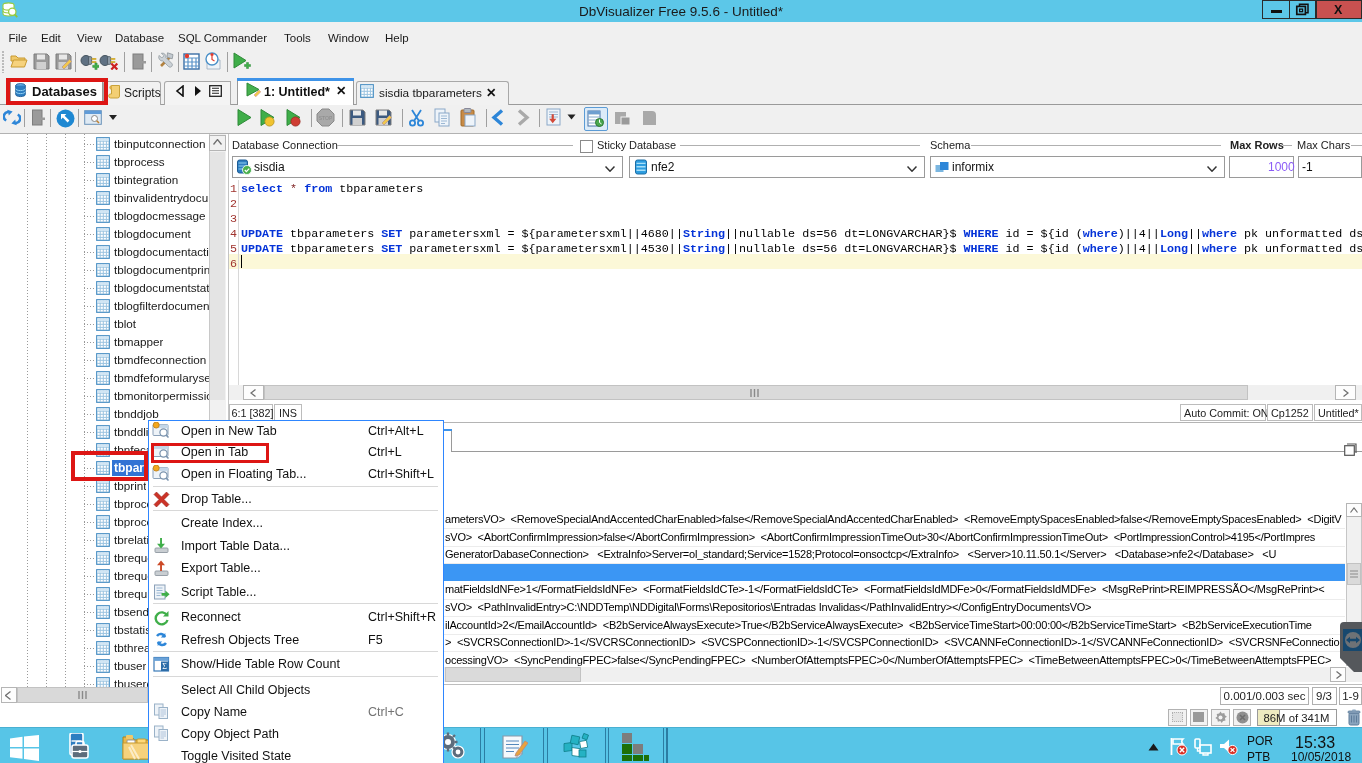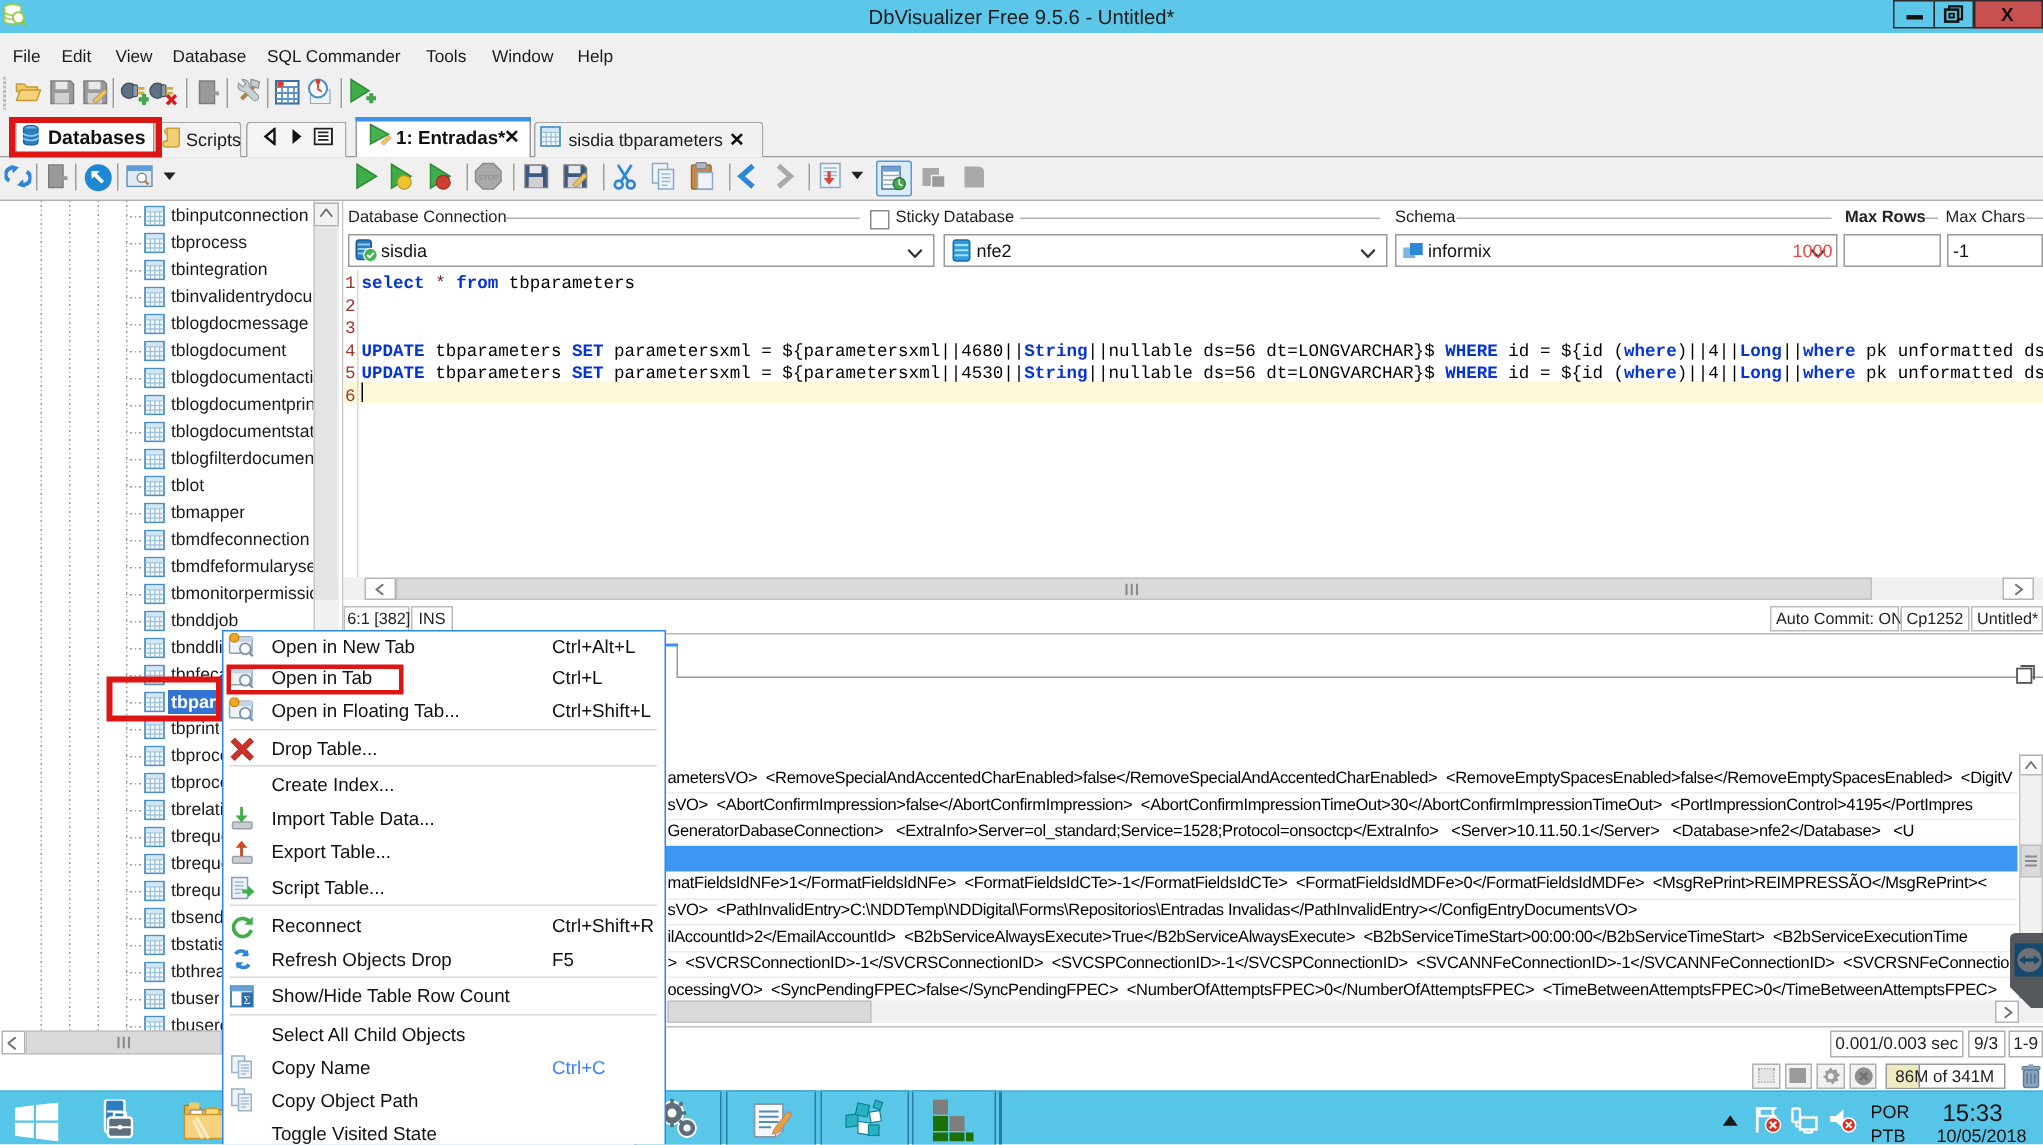--- a/index.html
+++ b/index.html
@@ -131,21 +131,21 @@
 <path d="M0.7 2.6 v9 c0 1.1 2.1 2 4.8 2 s4.8-0.9 4.8-2 v-9" fill="#2d7dc1" stroke="#1c5c96" stroke-width="0.9"></path>
 <path d="M0.7 5.6 c0 1.1 2.1 2 4.8 2 s4.8-0.9 4.8-2 M0.7 8.6 c0 1.1 2.1 2 4.8 2 s4.8-0.9 4.8-2" fill="none" stroke="#8fd0f2" stroke-width="1"></path>
 </svg>
 <div class="ab" style="left:32px;top:84px;font-size:13px;color:#111;font-weight:bold;white-space:nowrap;">Databases</div>
 <div class="ab" style="left:237px;top:77.5px;width:116.5px;height:27px;background:#fff;border:1px solid #989898;border-bottom:none;box-sizing:border-box;"></div>
 <div class="ab" style="left:237px;top:77.5px;width:116.5px;height:3px;background:#3e93e8;"></div>
 <svg class="ab" style="left:246px;top:82px" width="15" height="15" viewBox="0 0 15 15">
 <path d="M1 1 L13 7.5 L1 14 z" fill="#46b14f" stroke="#2f8a38" stroke-width="1"></path>
 <path d="M8 13 L13 8 l1.8 1.8 L9.8 14.8 z" fill="#f2c84b" stroke="#c99" stroke-width="0.6"></path>
 </svg>
-<div class="ab" style="left:264px;top:84.5px;font-size:12.5px;color:#111;font-weight:bold;white-space:nowrap;">1: Entradas*</div>
+<div class="ab" style="left:264px;top:84.5px;font-size:12.5px;color:#111;font-weight:bold;white-space:nowrap;">1: Untitled*</div>
 <div class="ab" style="left:336px;top:83px;font-size:12.5px;color:#111;font-weight:bold;white-space:nowrap;">✕</div>
 <div class="ab" style="left:355.5px;top:80.5px;width:153px;height:24.5px;background:#f1f1f1;border:1px solid #a8a8a8;border-bottom:none;border-radius:3px 3px 0 0;box-sizing:border-box;"></div>
 <svg class="ab" style="left:360px;top:84px" width="14" height="14" viewBox="0 0 14 14">
 <rect x="0.7" y="0.7" width="12.6" height="12.6" fill="#fff" stroke="#4a90c4" stroke-width="1.2"></rect>
 <path d="M1 4.2 h12 M1 7.3 h12 M1 10.4 h12 M4.2 1 v12 M7.3 1 v12 M10.4 1 v12" stroke="#9cc4e0" stroke-width="1"></path>
 <rect x="1.3" y="1.3" width="11.4" height="2.6" fill="#d2e6f4"></rect>
 </svg>
 <div class="ab" style="left:379px;top:86px;font-size:11.8px;color:#1a1a1a;font-weight:normal;white-space:nowrap;">sisdia tbparameters</div>
 <div class="ab" style="left:486px;top:84.5px;font-size:12.5px;color:#111;font-weight:bold;white-space:nowrap;">✕</div>
 <div class="ab" style="left:0;top:105px;width:1362px;height:28px;background:#f0f0f0;"></div>
@@ -526,21 +526,21 @@
 <div class="ab" style="left:930px;top:156px;width:295px;height:22px;background:#fff;border:1px solid #9a9a9a;box-sizing:border-box;"></div>
 <svg class="ab" style="left:934px;top:159px" width="16" height="16" viewBox="0 0 16 16">
 <rect x="1.5" y="6" width="8" height="7" fill="#7ab6e0"></rect>
 <rect x="6" y="3" width="8.5" height="8" fill="#2d86d8"></rect>
 </svg>
 <div class="ab" style="left:952px;top:160px;font-size:12px;color:#111;font-weight:normal;white-space:nowrap;">informix</div>
 <svg class="ab" style="left:1207px;top:165.5px" width="10" height="6" viewBox="0 0 10 6">
     <path d="M0.5 0.5 L5 5.2 L9.5 0.5" fill="none" stroke="#333" stroke-width="1.5"></path>
   </svg>
 <div class="ab" style="left:1229px;top:156px;width:64.5px;height:22px;background:#fff;border:1px solid #9a9a9a;box-sizing:border-box;"></div>
-<div class="ab" style="left:1195px;top:160px;font-size:12px;color:#ef4444;font-weight:normal;white-space:nowrap;">1000</div>
+<div class="ab" style="left:1268px;top:160px;font-size:12px;color:#8b5cf6;font-weight:normal;white-space:nowrap;">1000</div>
 <div class="ab" style="left:1297.5px;top:156px;width:64.5px;height:22px;background:#fff;border:1px solid #9a9a9a;box-sizing:border-box;"></div>
 <div class="ab" style="left:1302px;top:160px;font-size:12px;color:#111;font-weight:normal;white-space:nowrap;">-1</div>
 <div class="ab" style="left:229px;top:180px;width:1133px;height:205px;background:#fff;overflow:hidden;"></div>
 <div class="ab" style="left:229px;top:253.5px;width:1133px;height:15px;background:#fcf8d8;"></div>
 <div class="ab" style="left:238px;top:180px;width:1px;height:205px;background:#d8d8d8;"></div>
 <div class="ab" style="left:230px;top:181.5px;font-size:11.7px;color:#a0342f;font-weight:normal;white-space:nowrap;font-family:'Liberation Mono',monospace;font-size:11.7px;line-height:15px;">1</div>
 <div class="ab" style="left:230px;top:196.5px;font-size:11.7px;color:#a0342f;font-weight:normal;white-space:nowrap;font-family:'Liberation Mono',monospace;font-size:11.7px;line-height:15px;">2</div>
 <div class="ab" style="left:230px;top:211.5px;font-size:11.7px;color:#a0342f;font-weight:normal;white-space:nowrap;font-family:'Liberation Mono',monospace;font-size:11.7px;line-height:15px;">3</div>
 <div class="ab" style="left:230px;top:226.5px;font-size:11.7px;color:#a0342f;font-weight:normal;white-space:nowrap;font-family:'Liberation Mono',monospace;font-size:11.7px;line-height:15px;">4</div>
 <div class="ab" style="left:230px;top:241.5px;font-size:11.7px;color:#a0342f;font-weight:normal;white-space:nowrap;font-family:'Liberation Mono',monospace;font-size:11.7px;line-height:15px;">5</div>
@@ -794,39 +794,39 @@
 <path d="M15.5 2 v5.5 h-5.5 z" fill="#3fae49"></path>
 </svg>
 <div class="ab" style="left:181px;top:610.4px;font-size:12.5px;color:#111;font-weight:normal;white-space:nowrap;">Reconnect</div>
 <div class="ab" style="left:368px;top:610.4px;font-size:12.5px;color:#111;font-weight:normal;white-space:nowrap;">Ctrl+Shift+R</div>
 <svg class="ab" style="left:153px;top:631px" width="17" height="17" viewBox="0 0 17 17">
 <path d="M4 5 a4.5 4.5 0 0 1 8 1" fill="none" stroke="#2d86d8" stroke-width="2.4"></path>
 <path d="M13 12 a4.5 4.5 0 0 1-8-1" fill="none" stroke="#2d86d8" stroke-width="2.4"></path>
 <path d="M12.3 2 v4.5 h-4.5 z" fill="#2d86d8"></path>
 <path d="M4.7 15 v-4.5 h4.5 z" fill="#2d86d8"></path>
 </svg>
-<div class="ab" style="left:181px;top:632.5px;font-size:12.5px;color:#111;font-weight:normal;white-space:nowrap;">Refresh Objects Drop</div>
+<div class="ab" style="left:181px;top:632.5px;font-size:12.5px;color:#111;font-weight:normal;white-space:nowrap;">Refresh Objects Tree</div>
 <div class="ab" style="left:368px;top:632.5px;font-size:12.5px;color:#111;font-weight:normal;white-space:nowrap;">F5</div>
 <div class="ab" style="left:153px;top:650.5px;width:285px;height:1px;background:#d8d8d8;"></div>
 <svg class="ab" style="left:153px;top:655.9px" width="17" height="17" viewBox="0 0 17 17">
 <rect x="1" y="1.5" width="14.5" height="13.5" fill="#fff" stroke="#3a7ab8" stroke-width="1.2"></rect>
 <rect x="1" y="1.5" width="14.5" height="3.4" fill="#6aa2d8"></rect>
 <rect x="8" y="5.5" width="7.5" height="9.5" fill="#2d6da8"></rect>
 <text x="11.7" y="13" font-size="8" text-anchor="middle" fill="#fff" font-family="Liberation Serif">Σ</text>
 </svg>
 <div class="ab" style="left:181px;top:657.4px;font-size:12.5px;color:#111;font-weight:normal;white-space:nowrap;">Show/Hide Table Row Count</div>
 <div class="ab" style="left:153px;top:675.6px;width:285px;height:1px;background:#d8d8d8;"></div>
 <div class="ab" style="left:181px;top:682.6px;font-size:12.5px;color:#111;font-weight:normal;white-space:nowrap;">Select All Child Objects</div>
 <svg class="ab" style="left:153px;top:703.2px" width="17" height="17" viewBox="0 0 17 17">
 <rect x="1.5" y="1" width="8.5" height="11" fill="#eef3f8" stroke="#9ab2c8"></rect>
 <rect x="6" y="4.5" width="8.5" height="11" fill="#eef3f8" stroke="#9ab2c8"></rect>
 <path d="M7.5 7 h5.5 M7.5 9 h5.5 M7.5 11 h5.5 M7.5 13 h3.5" stroke="#a8c0d8" stroke-width="0.9"></path>
 </svg>
 <div class="ab" style="left:181px;top:704.7px;font-size:12.5px;color:#111;font-weight:normal;white-space:nowrap;">Copy Name</div>
-<div class="ab" style="left:368px;top:704.7px;font-size:12.5px;color:#3b82f6;font-weight:normal;white-space:nowrap;">Ctrl+C</div>
+<div class="ab" style="left:368px;top:704.7px;font-size:12.5px;color:#737373;font-weight:normal;white-space:nowrap;">Ctrl+C</div>
 <svg class="ab" style="left:153px;top:725.4px" width="17" height="17" viewBox="0 0 17 17">
 <rect x="1.5" y="1" width="8.5" height="11" fill="#eef3f8" stroke="#9ab2c8"></rect>
 <rect x="6" y="4.5" width="8.5" height="11" fill="#eef3f8" stroke="#9ab2c8"></rect>
 <path d="M7.5 7 h5.5 M7.5 9 h5.5 M7.5 11 h5.5 M7.5 13 h3.5" stroke="#a8c0d8" stroke-width="0.9"></path>
 </svg>
 <div class="ab" style="left:181px;top:726.9px;font-size:12.5px;color:#111;font-weight:normal;white-space:nowrap;">Copy Object Path</div>
 <div class="ab" style="left:181px;top:748.6px;font-size:12.5px;color:#111;font-weight:normal;white-space:nowrap;">Toggle Visited State</div>
 <div class="ab" style="left:151px;top:443px;width:118px;height:19.5px;border:3.5px solid #dd1614;box-sizing:border-box;"></div>
 <div class="ab" style="left:6px;top:78px;width:101.5px;height:26.5px;border:4px solid #dd1614;box-sizing:border-box;"></div>
 

